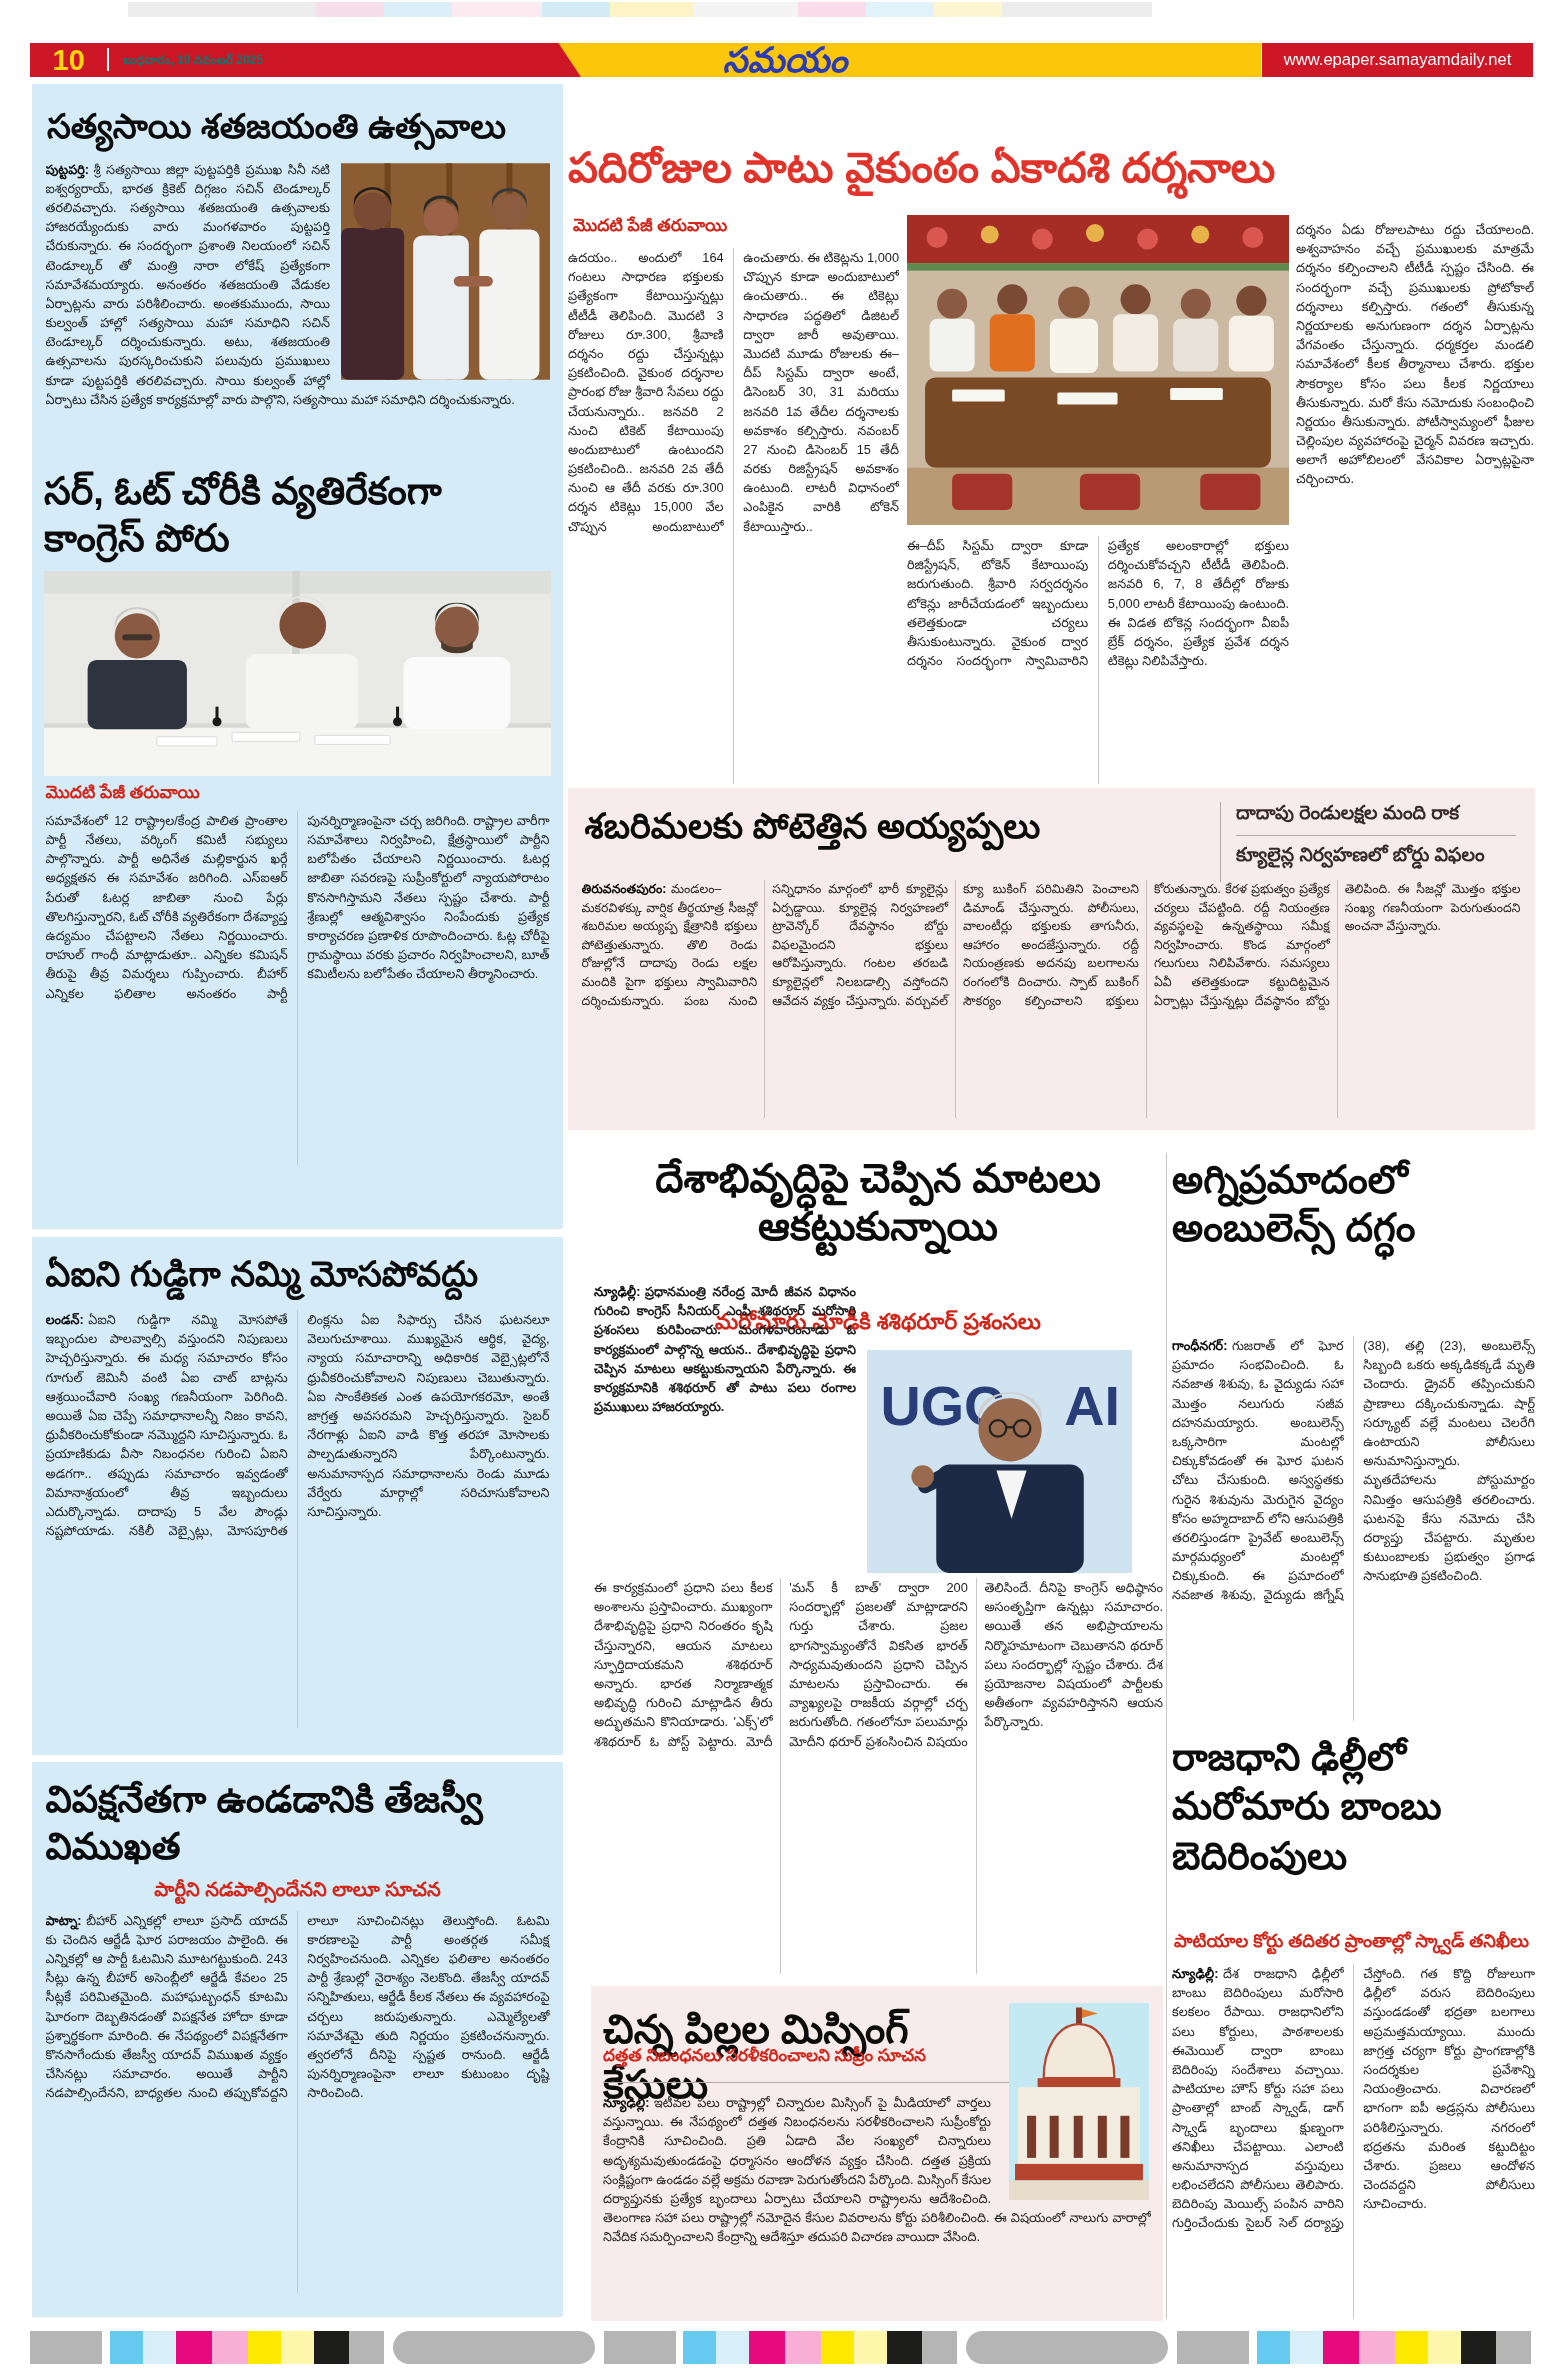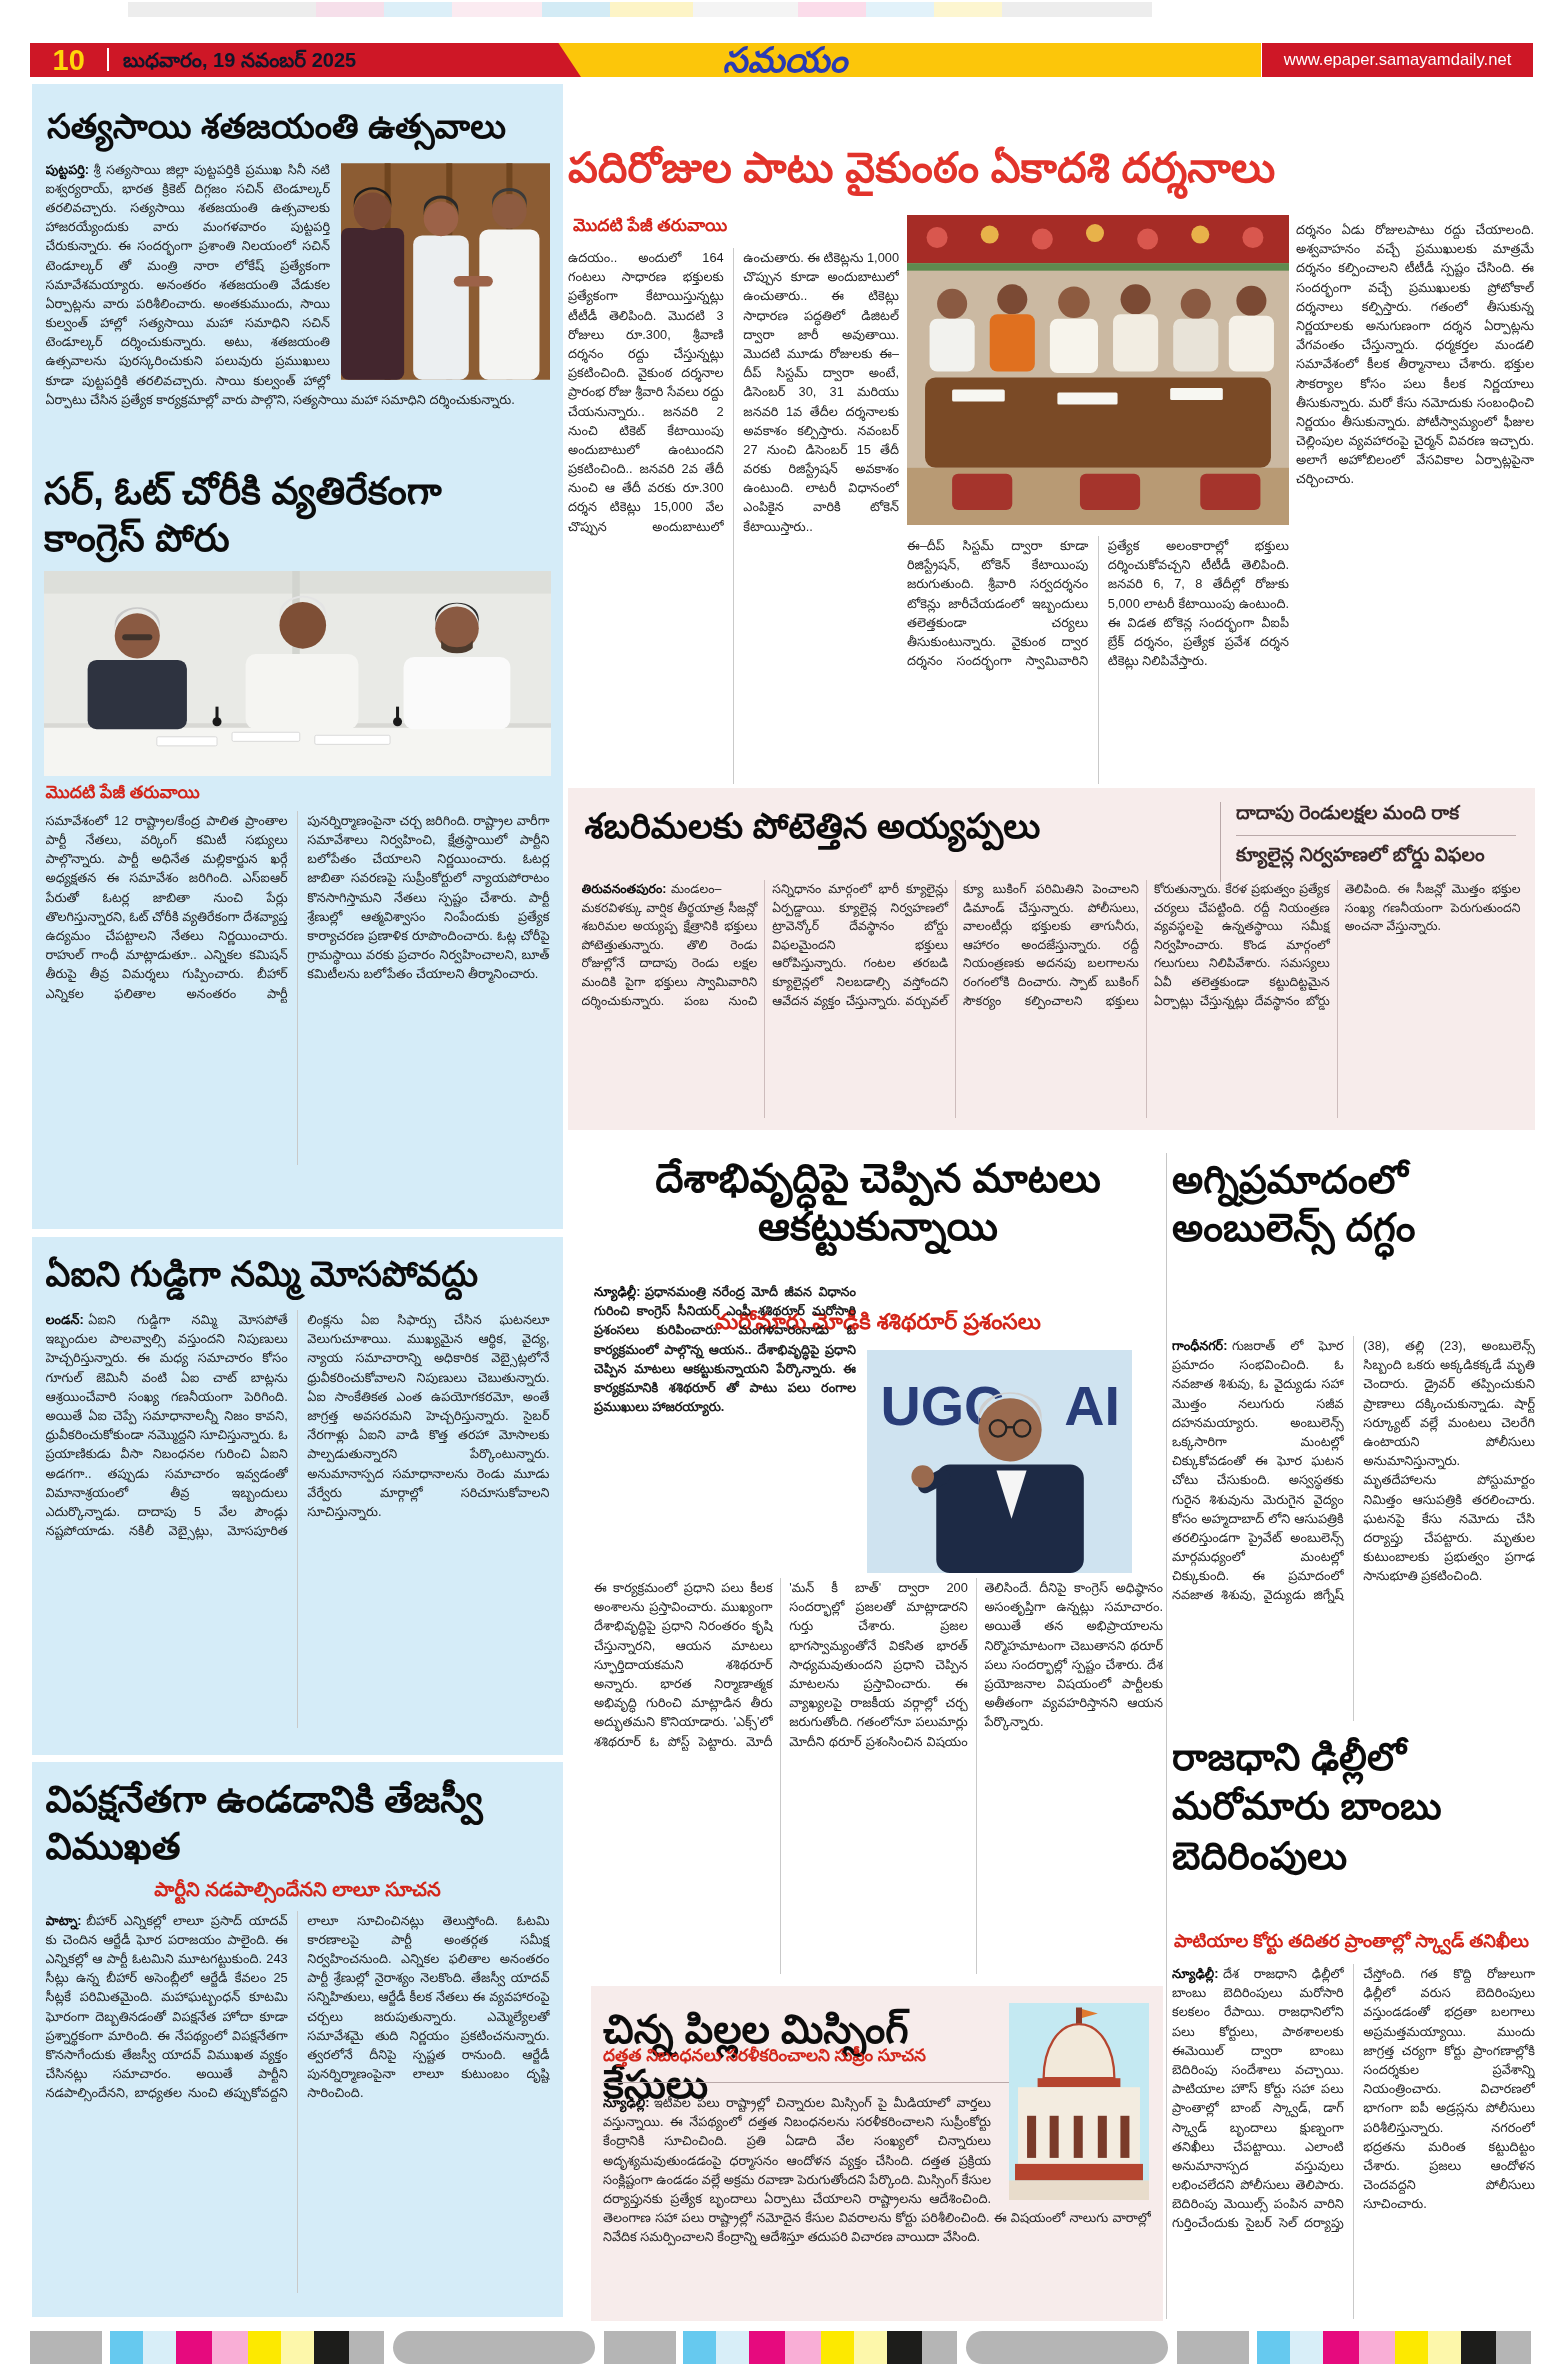--- a/index.html
+++ b/index.html
@@ -13,21 +13,21 @@
   #bottom-bar{left:30px;top:2331px;width:1502px;height:33px;}
 
   
   #header{left:30px;top:43px;width:1502px;height:34px;}
   .hdr-red-left{position:absolute;left:0;top:0;width:551px;height:34px;background:var(--header_red);
         clip-path:polygon(0 0,calc(100% - 22.6px) 0,100% 100%,0 100%);z-index:2;}
   .hdr-yellow{position:absolute;left:519px;top:0;width:712px;height:34px;background:var(--header_yellow);z-index:1;}
   .hdr-red-right{position:absolute;left:1232px;top:0;width:271px;height:34px;background:var(--header_red);z-index:2;}
   #page-num{position:absolute;left:22.6px;top:0;z-index:3;color:#ffd60a;font-weight:bold;font-size:29px;line-height:34px;}
   .hdr-div{position:absolute;left:77px;top:5.3px;width:1.5px;height:23px;background:#ffffff;z-index:3;}
-  #hdr-date{position:absolute;left:93px;top:0;z-index:3;color:#0f172a;font-weight:bold;font-size:20px;line-height:35px;}
+  #hdr-date{position:absolute;left:93px;top:0;z-index:3;color:#0f766e;font-weight:bold;font-size:12px;line-height:35px;}
   #masthead{position:absolute;left:646px;top:-4.5px;width:218px;z-index:3;text-align:center;
         color:var(--masthead_blue);font-weight:bold;font-style:italic;font-size:35px;line-height:42px;}
   #hdr-url{position:absolute;left:1232px;top:0;width:271px;z-index:3;text-align:center;
         color:#ffffff;font-size:16.6px;line-height:34px;}
 
   
   .panel-blue{background:var(--panel_blue);overflow:hidden;}
   .panel-pink{background:var(--panel_pink);overflow:hidden;}
   .hl{font-weight:bold;color:#0c0c0c;}
   .hl-red{font-weight:bold;color:var(--headline_red);}

